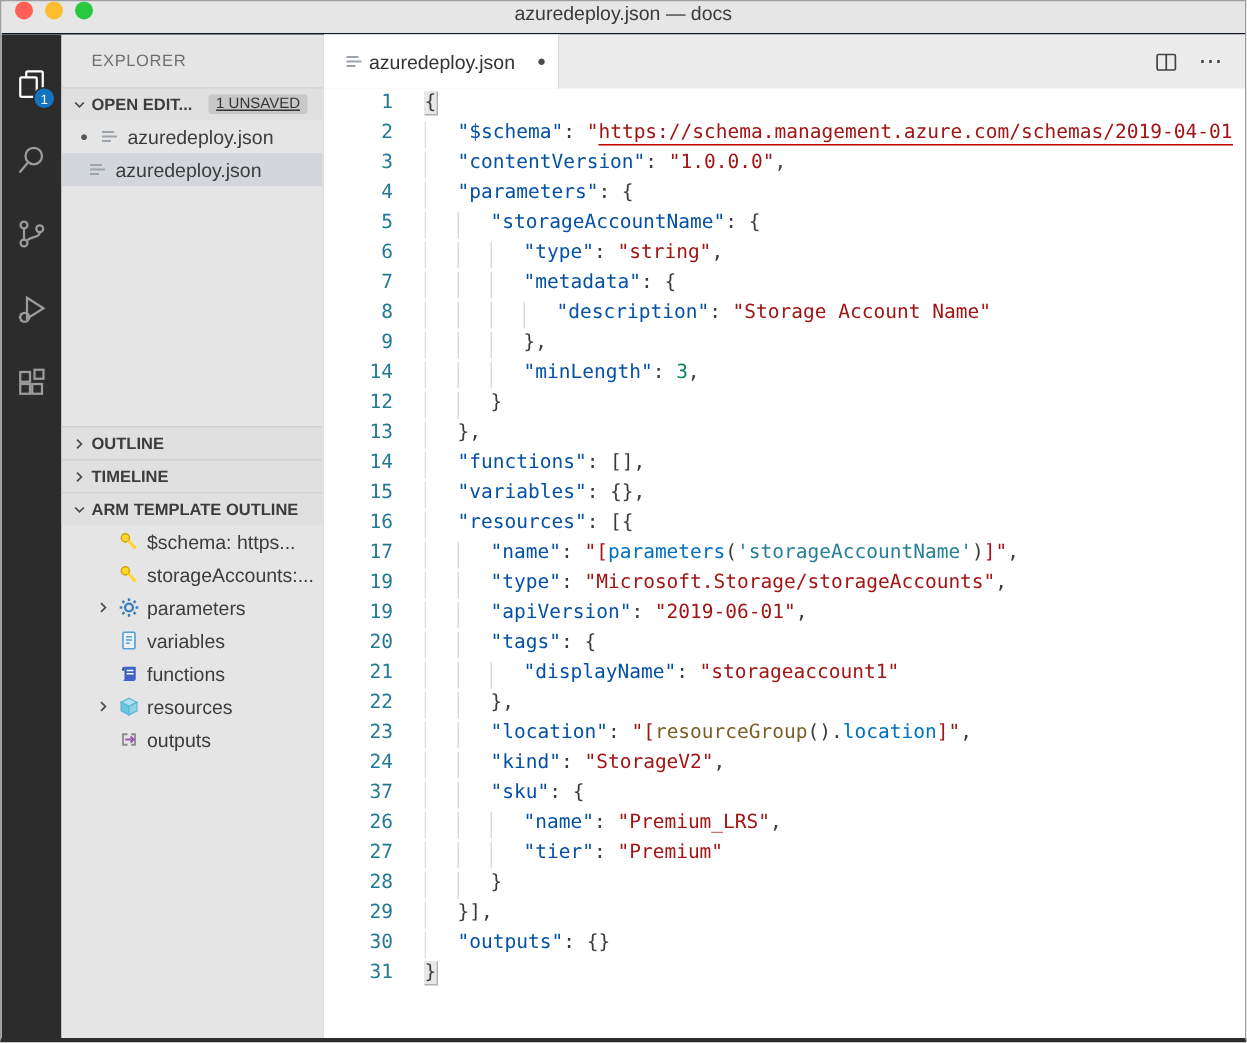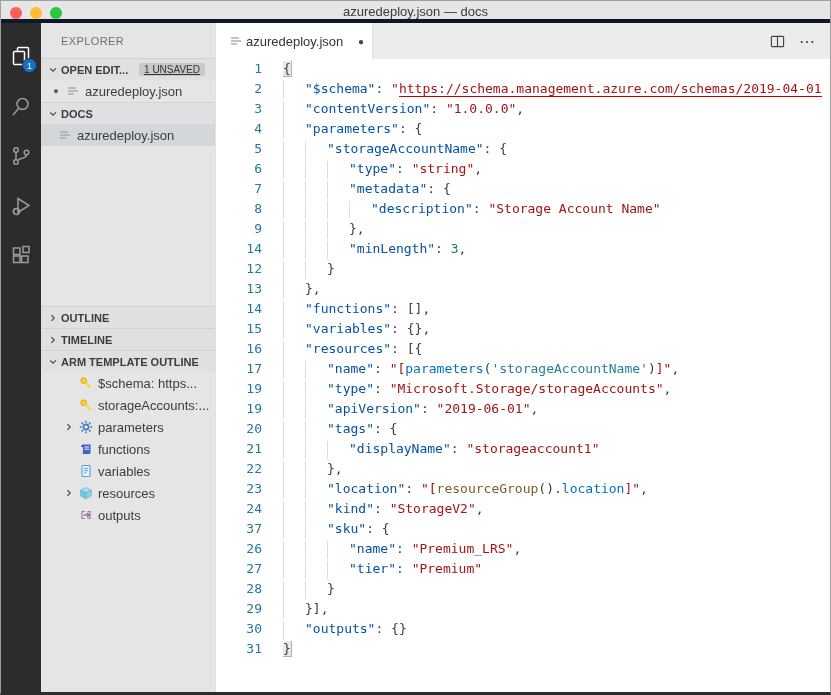--- a/index.html
+++ b/index.html
@@ -1,21 +1,21 @@
 <!DOCTYPE html>
 <html><head>
 <meta charset="utf-8">
 <style>
   * { margin:0; padding:0; box-sizing:border-box; }
   html,body { width:831px; height:695px; font-family:"Liberation Sans", sans-serif; }
   .window { width:831px; height:695px; border:1px solid #9f9f9f; border-bottom:3px solid #2d2d2d;
             display:flex; flex-direction:column; background:#fff; overflow:hidden; }
   
-  .titlebar { height:22px; background:#e6e6e6; border-bottom:4px solid #0f172a;
-              display:flex; align-items:flex-end; position:relative; flex:0 0 auto; }
+  .titlebar { height:22px; background:#e6e6e6; border-bottom:1px solid #0f172a;
+              display:flex; align-items:flex-start; position:relative; flex:0 0 auto; }
   .lights { display:flex; gap:8px; margin-left:9px; }
   .light { width:12px; height:12px; border-radius:50%; }
   .light.r { background:#ff5f57; } .light.y { background:#febc2e; } .light.g { background:#28c840; }
   .win-title { position:absolute; left:0; right:0; text-align:center; font-size:13px; color:#3a3a3a; }
   
   .main { flex:1; display:flex; min-height:0; }
   .activitybar { width:40px; background:#2c2c2c; display:flex; flex-direction:column; align-items:center;
                  padding-top:8px; flex:0 0 auto; }
   .ab-item { width:40px; height:50px; display:flex; align-items:center; justify-content:center;
              position:relative; cursor:pointer; }
@@ -150,28 +150,20 @@
                   <line x1="1" y1="3" x2="9" y2="3"></line>
                   <line x1="1" y1="6" x2="11" y2="6"></line>
                   <line x1="1" y1="9" x2="7" y2="9"></line>
                 </g>
               </svg>
             </span>
             <span>azuredeploy.json</span>
           </div>
         </div>
 
-      <div class="sec-header">
-        <span class="chev">
-            <svg viewBox="0 0 12 12">
-              <polyline points="2.5,4 6,7.5 9.5,4"></polyline>
-            </svg>
-          </span>
-        <span>DOCS</span>
-      </div>
       <div id="docs-list">
           <div class="file-row selected">
             <span style="width:6px"></span>
             <span class="fico">
               <svg viewBox="0 0 12 12">
                 <g stroke="#9da3ab" stroke-width="1.3">
                   <line x1="1" y1="3" x2="9" y2="3"></line>
                   <line x1="1" y1="6" x2="11" y2="6"></line>
                   <line x1="1" y1="9" x2="7" y2="9"></line>
                 </g>
@@ -254,43 +246,43 @@
                   <line x1="10.1" y1="3.9" x2="11.4" y2="2.6"></line>
                 </g>
               </svg>
             </span>
             <span>parameters</span>
           </div>
           <div class="arm-row">
             <span class="chevslot"></span>
             <span class="aico">
               <svg viewBox="0 0 14 14">
+                <rect x="3" y="1.5" width="8" height="11" rx="0.8" fill="#eaf3fb" stroke="#5a9fd4" stroke-width="1.1"></rect>
+                <g stroke="#5a9fd4" stroke-width="1">
+                  <line x1="5" y1="4.5" x2="9" y2="4.5"></line>
+                  <line x1="5" y1="6.7" x2="9" y2="6.7"></line>
+                  <line x1="5" y1="8.9" x2="7.5" y2="8.9"></line>
+                </g>
+              </svg>
+            </span>
+            <span>variables</span>
+          </div>
+          <div class="arm-row">
+            <span class="chevslot"></span>
+            <span class="aico">
+              <svg viewBox="0 0 14 14">
                 <path d="M4 2.5 h7.5 v8 q0 1.5 -1.5 1.5 h-7.5 q1.5 0 1.5 -1.5 Z" fill="#3e63c6"></path>
                 <path d="M4 2.5 q-1.6 0 -1.6 1.6 v1 h1.6 Z" fill="#2c4fa8"></path>
                 <g stroke="#ffffff" stroke-width="1">
                   <line x1="5.5" y1="5" x2="10" y2="5"></line>
                   <line x1="5.5" y1="7.2" x2="10" y2="7.2"></line>
                 </g>
               </svg>
             </span>
             <span>functions</span>
-          </div>
-          <div class="arm-row">
-            <span class="chevslot"></span>
-            <span class="aico">
-              <svg viewBox="0 0 14 14">
-                <rect x="3" y="1.5" width="8" height="11" rx="0.8" fill="#eaf3fb" stroke="#5a9fd4" stroke-width="1.1"></rect>
-                <g stroke="#5a9fd4" stroke-width="1">
-                  <line x1="5" y1="4.5" x2="9" y2="4.5"></line>
-                  <line x1="5" y1="6.7" x2="9" y2="6.7"></line>
-                  <line x1="5" y1="8.9" x2="7.5" y2="8.9"></line>
-                </g>
-              </svg>
-            </span>
-            <span>variables</span>
           </div>
           <div class="arm-row">
             <span class="chevslot">
               <svg viewBox="0 0 12 12" style="width:10px;height:10px;stroke:#4a4a4a;fill:none;stroke-width:1.4">
                 <polyline points="4,2.5 7.5,6 4,9.5"></polyline>
               </svg>
             </span>
             <span class="aico">
               <svg viewBox="0 0 14 14">
                 <polygon points="7,1.5 12.3,4.2 7,6.9 1.7,4.2" fill="#aee0f0" stroke="#59b7d4" stroke-width="0.8"></polygon>

